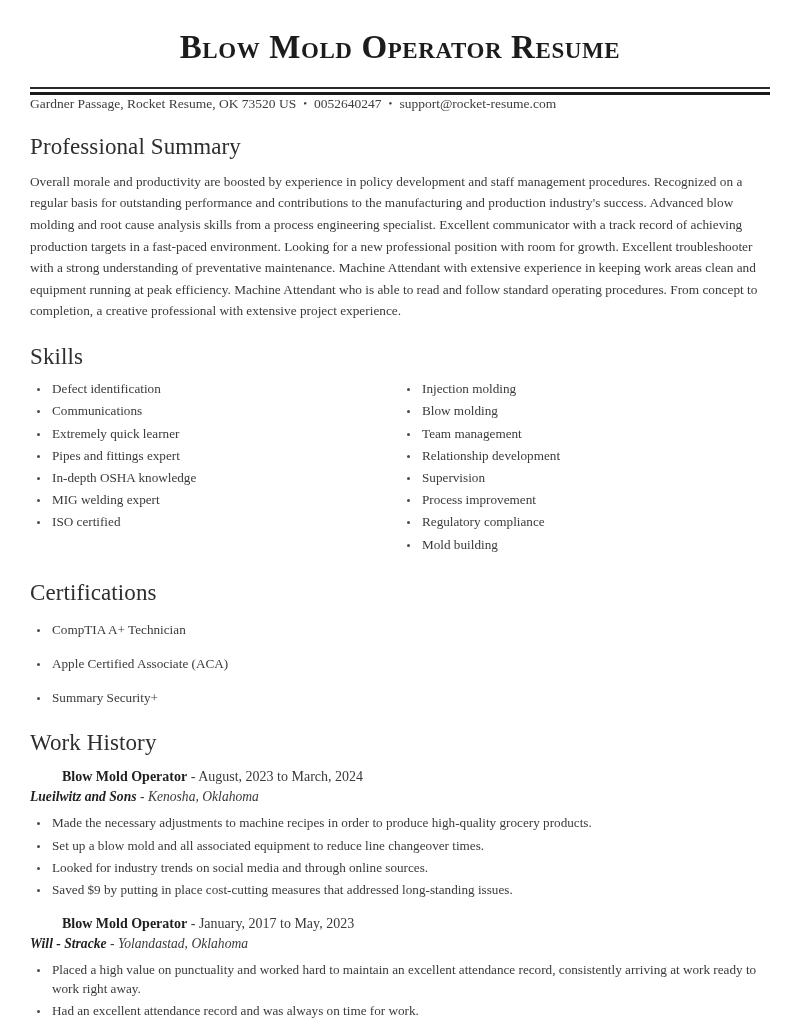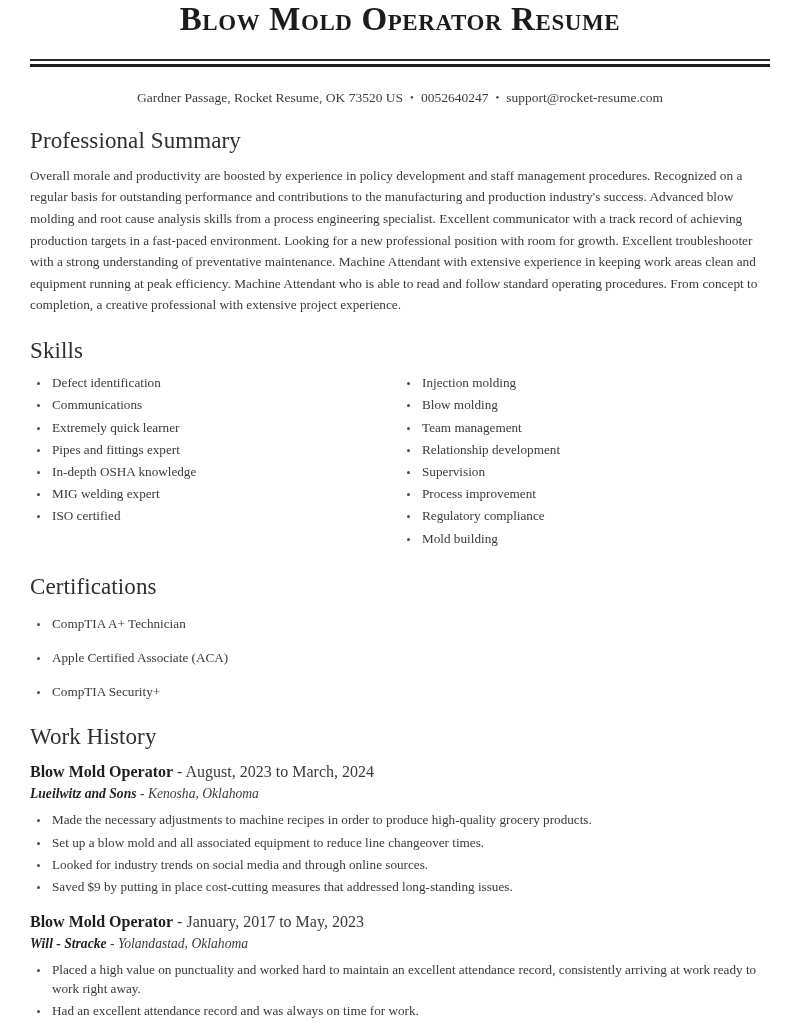--- a/index.html
+++ b/index.html
@@ -26,20 +26,21 @@
   
   .resume-title {
     text-align: center;
     font-family: "Liberation Serif", "DejaVu Serif", serif;
     font-weight: bold;
     font-size: 33px;
     font-variant: small-caps;
     letter-spacing: 0.6px;
     color: #1c1c1c;
     margin: 0;
+    padding-top: 28px;
     line-height: 1.18;
     white-space: nowrap;
   }
   .rule-group {
     margin-top: 20px;
     margin-bottom: 0;
   }
   .rule-thin {
     height: 2px;
     background: #2b2b2b;
@@ -49,24 +50,22 @@
     height: 3px;
     background: #ffffff;
     width: 100%;
   }
   .rule-thick {
     height: 3px;
     background: #1a1a1a;
     width: 100%;
   }
   .contact-line {
-    text-align: center;
     font-size: 13.5px;
     color: #3d3d3d;
-    margin-top: 22px;
     line-height: 1.3;
     white-space: nowrap;
   }
   .contact-sep {
     padding: 0 7px;
     font-size: 11px;
     position: relative;
     top: -1px;
   }
 
@@ -135,23 +134,24 @@
   }
 
   
   .job {
     margin-top: 13px;
   }
   .job:first-of-type {
     margin-top: 2px;
   }
   .job-title-line {
-    font-size: 16px;
+    font-size: 14px;
     line-height: 1.5;
     color: #2b2b2b;
+    margin-left: 32px;
   }
   .job-title {
     font-weight: bold;
     color: #1f1f1f;
   }
   .job-dates {
     font-weight: normal;
     color: #3a3a3a;
   }
   .job-company-line {
@@ -231,21 +231,21 @@
         </ul>
       </div>
     </div>
   </div>
 
   <div class="section">
     <h2 class="section-heading">Certifications</h2>
     <ul class="bullets certs-list">
       <li>CompTIA A+ Technician</li>
       <li>Apple Certified Associate (ACA)</li>
-      <li>CompTIA Security+</li>
+      <li>Summary Security+</li>
     </ul>
   </div>
 
   <div class="section">
     <h2 class="section-heading">Work History</h2>
 
     <div class="job">
       <div class="job-title-line">
         <span class="job-title">Blow Mold Operator</span>
         <span class="dash">-</span>

